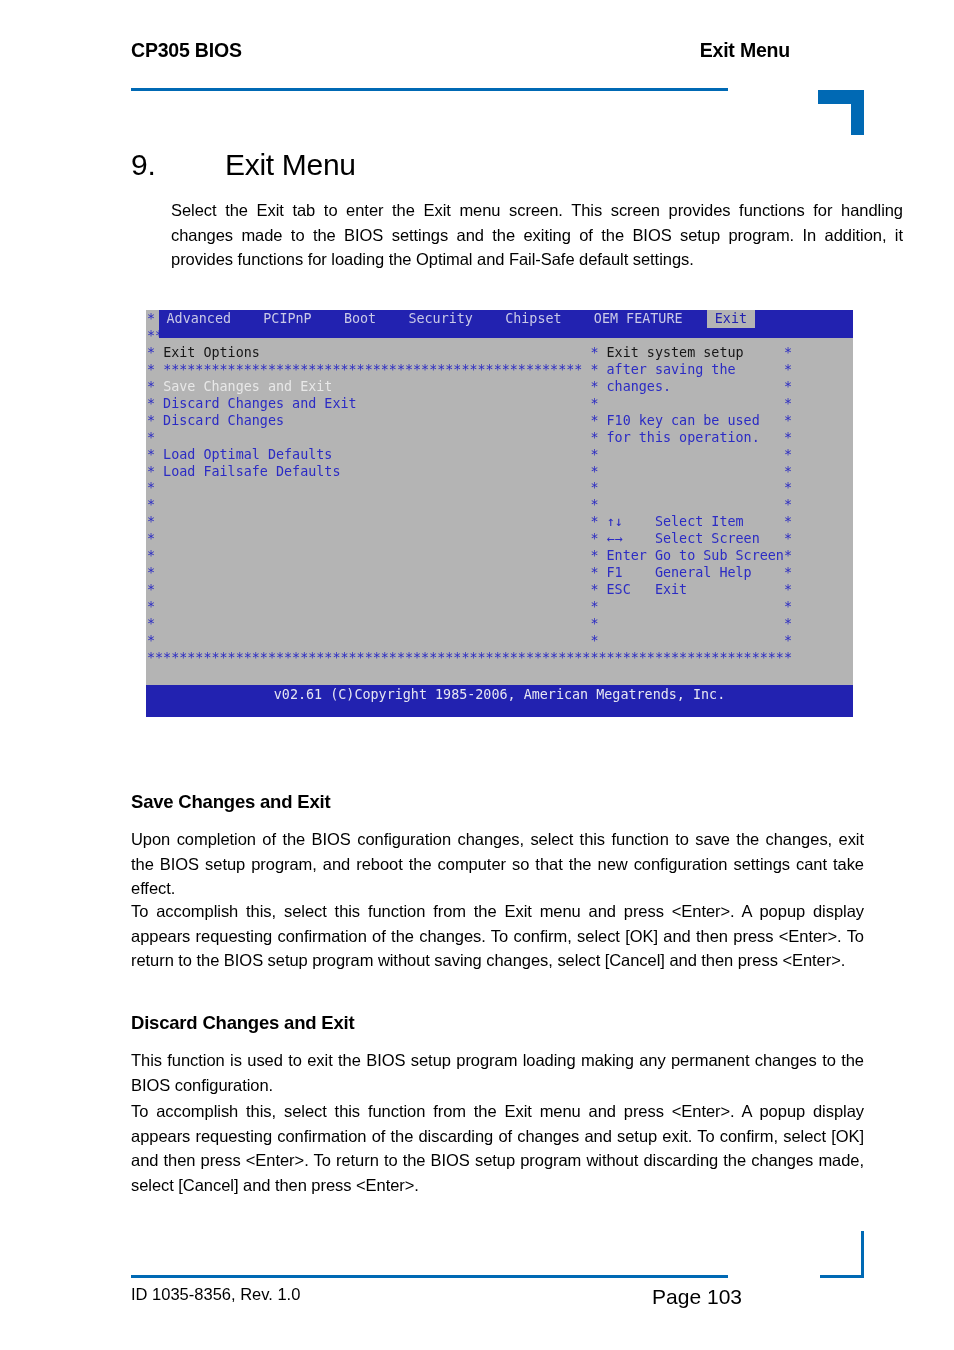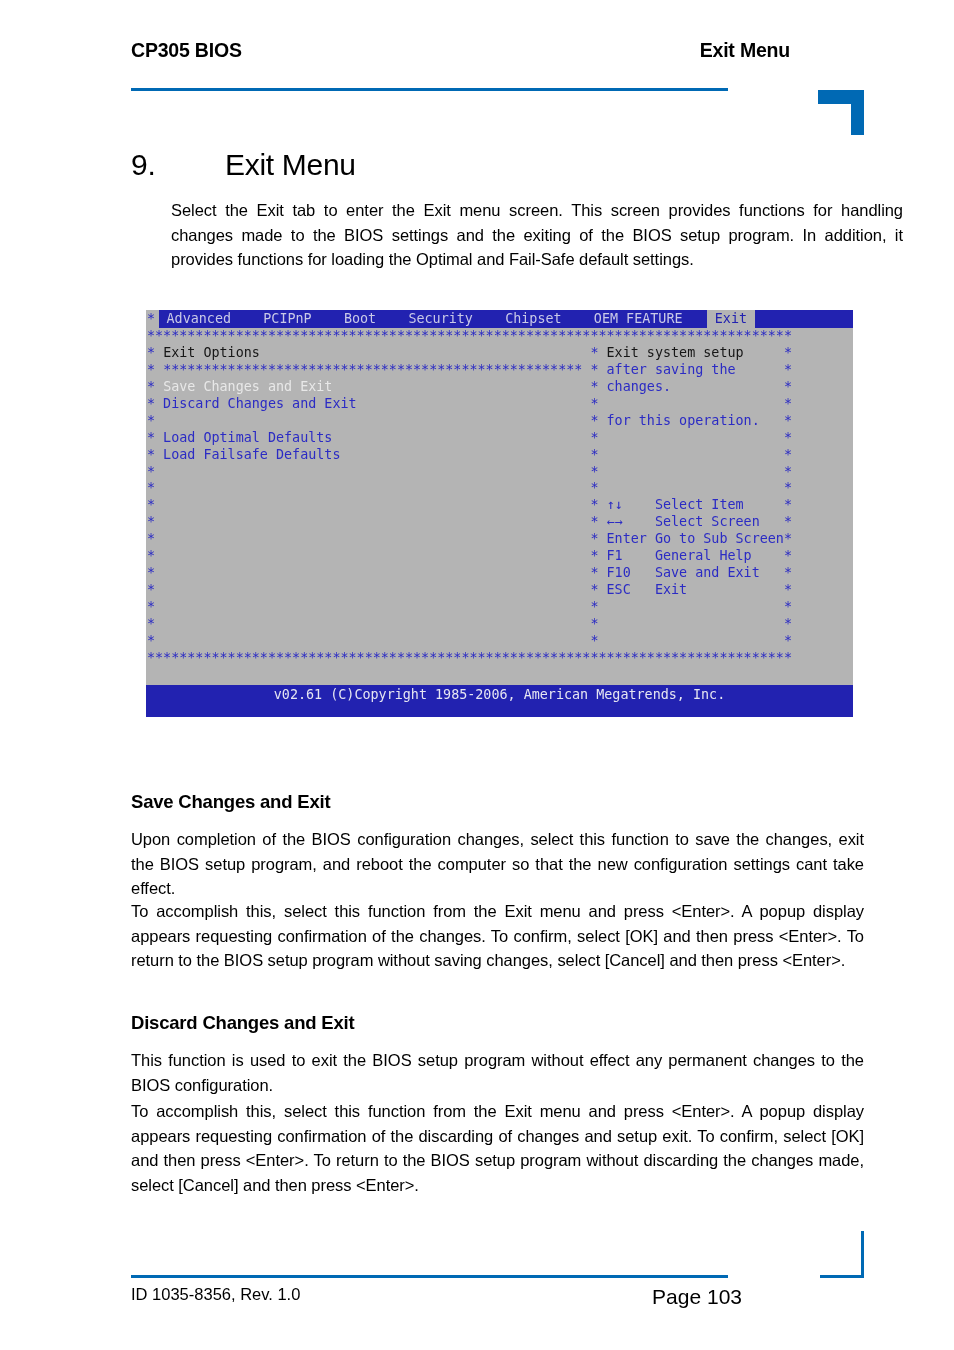--- a/index.html
+++ b/index.html
@@ -127,21 +127,21 @@
   }
   .bios-tabs {
     position: relative;
     height: 18px;
     background: #b4b4b4;
     white-space: pre;
   }
   .bios-tabs .tabstrip {
     position: absolute;
     left: 12.5px; top: 0;
-    right: 0; height: 18px;
+    right: 0; height: 28px;
     background: #2222b0;
     color: #c9c9e8;
     white-space: pre;
     display: block;
     line-height: 18px;
   }
   .bios-tabs .star-l {
     position: absolute;
     left: 1px; top: 0;
     line-height: 18px;
@@ -235,47 +235,47 @@
 
   <h1 class="chapter"><span class="num">9.</span><span>Exit Menu</span></h1>
 
   <p class="body intro">Select the Exit tab to enter the Exit menu screen. This screen provides functions for handling changes made to the BIOS settings and the exiting of the BIOS setup program. In addition, it provides functions for loading the Optimal and Fail-Safe default settings.</p>
 
   <h2 class="section sec-save-h">Save Changes and Exit</h2>
   <p class="body sec-save-p1">Upon completion of the BIOS configuration changes, select this function to save the changes, exit the BIOS setup program, and reboot the computer so that the new configuration settings cant take effect.</p>
   <p class="body sec-save-p2">To accomplish this, select this function from the Exit menu and press &lt;Enter&gt;. A popup display appears requesting confirmation of the changes. To confirm, select [OK] and then press &lt;Enter&gt;. To return to the BIOS setup program without saving changes, select [Cancel] and then press &lt;Enter&gt;.</p>
 
   <h2 class="section sec-disc-h">Discard Changes and Exit</h2>
-  <p class="body sec-disc-p1">This function is used to exit the BIOS setup program without effect any permanent changes to the BIOS configuration.</p>
+  <p class="body sec-disc-p1">This function is used to exit the BIOS setup program loading making any permanent changes to the BIOS configuration.</p>
   <p class="body sec-disc-p2">To accomplish this, select this function from the Exit menu and press &lt;Enter&gt;. A popup display appears requesting confirmation of the discarding of changes and setup exit. To confirm, select [OK] and then press &lt;Enter&gt;. To return to the BIOS setup program without discarding the changes made, select [Cancel] and then press &lt;Enter&gt;.</p>
 </div>
 
 <div class="bios">
 
   <div class="bios-tabs">
     <span class="star-l">*</span>
     <span class="tabstrip"><span class="tab"> Advanced    PCIPnP    Boot    Security    Chipset    OEM FEATURE   </span><span class="tab active"> Exit </span></span>
   </div>
 
   <div id="bios-body">
       <div class="bios-line"><span class="stars">********************************************************************************</span></div>
       <div class="bios-line dark"><span class="stars">*</span> <span class="dk">Exit Options                                         </span><span class="stars">*</span> Exit system setup     <span class="stars">*</span></div>
       <div class="bios-line"><span class="stars">*</span> <span class="stars">****************************************************</span> <span class="stars">*</span> after saving the      <span class="stars">*</span></div>
       <div class="bios-line"><span class="stars">*</span> <span class="hl">Save Changes and Exit                                </span><span class="stars">*</span> changes.              <span class="stars">*</span></div>
       <div class="bios-line"><span class="stars">*</span> Discard Changes and Exit                             <span class="stars">*</span>                       <span class="stars">*</span></div>
+      <div class="bios-line"><span class="stars">*</span> Discard Changes                                      <span class="stars">*</span> F10 key can be used   <span class="stars">*</span></div>
       <div class="bios-line"><span class="stars">*</span>                                                      <span class="stars">*</span> for this operation.   <span class="stars">*</span></div>
       <div class="bios-line"><span class="stars">*</span> Load Optimal Defaults                                <span class="stars">*</span>                       <span class="stars">*</span></div>
       <div class="bios-line"><span class="stars">*</span> Load Failsafe Defaults                               <span class="stars">*</span>                       <span class="stars">*</span></div>
       <div class="bios-line"><span class="stars">*</span>                                                      <span class="stars">*</span>                       <span class="stars">*</span></div>
       <div class="bios-line"><span class="stars">*</span>                                                      <span class="stars">*</span>                       <span class="stars">*</span></div>
       <div class="bios-line"><span class="stars">*</span>                                                      <span class="stars">*</span> ↑↓    Select Item     <span class="stars">*</span></div>
       <div class="bios-line"><span class="stars">*</span>                                                      <span class="stars">*</span> ←→    Select Screen   <span class="stars">*</span></div>
       <div class="bios-line"><span class="stars">*</span>                                                      <span class="stars">*</span> Enter Go to Sub Screen<span class="stars">*</span></div>
       <div class="bios-line"><span class="stars">*</span>                                                      <span class="stars">*</span> F1    General Help    <span class="stars">*</span></div>
-      <div class="bios-line"><span class="stars">*</span>                                                      <span class="stars">*</span> F10   Save and Exit   <span class="stars">*</span></div>
       <div class="bios-line"><span class="stars">*</span>                                                      <span class="stars">*</span> ESC   Exit            <span class="stars">*</span></div>
       <div class="bios-line"><span class="stars">*</span>                                                      <span class="stars">*</span>                       <span class="stars">*</span></div>
       <div class="bios-line"><span class="stars">*</span>                                                      <span class="stars">*</span>                       <span class="stars">*</span></div>
       <div class="bios-line"><span class="stars">*</span>                                                      <span class="stars">*</span>                       <span class="stars">*</span></div>
       <div class="bios-line"><span class="stars">********************************************************************************</span></div>
     </div>
 
   <div class="bios-footer">v02.61 (C)Copyright 1985-2006, American Megatrends, Inc.</div>
 </div>
 

